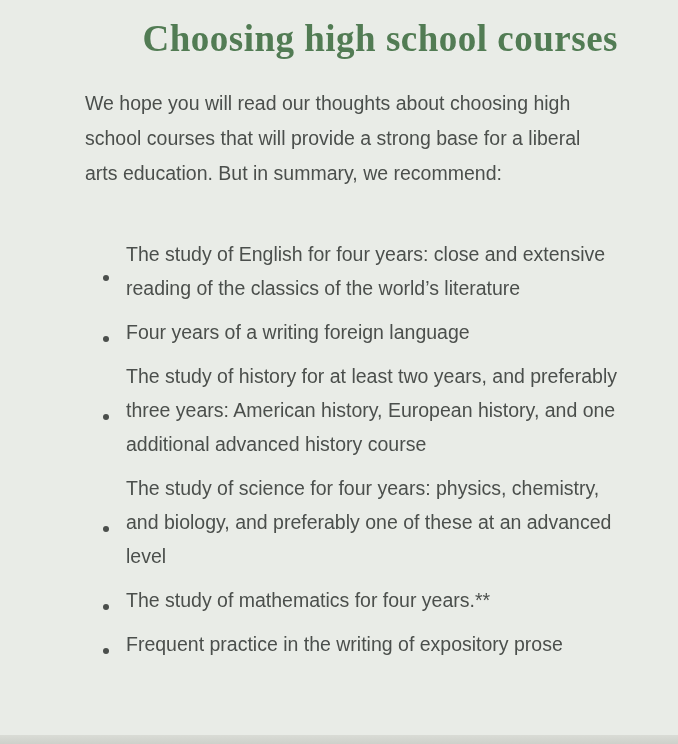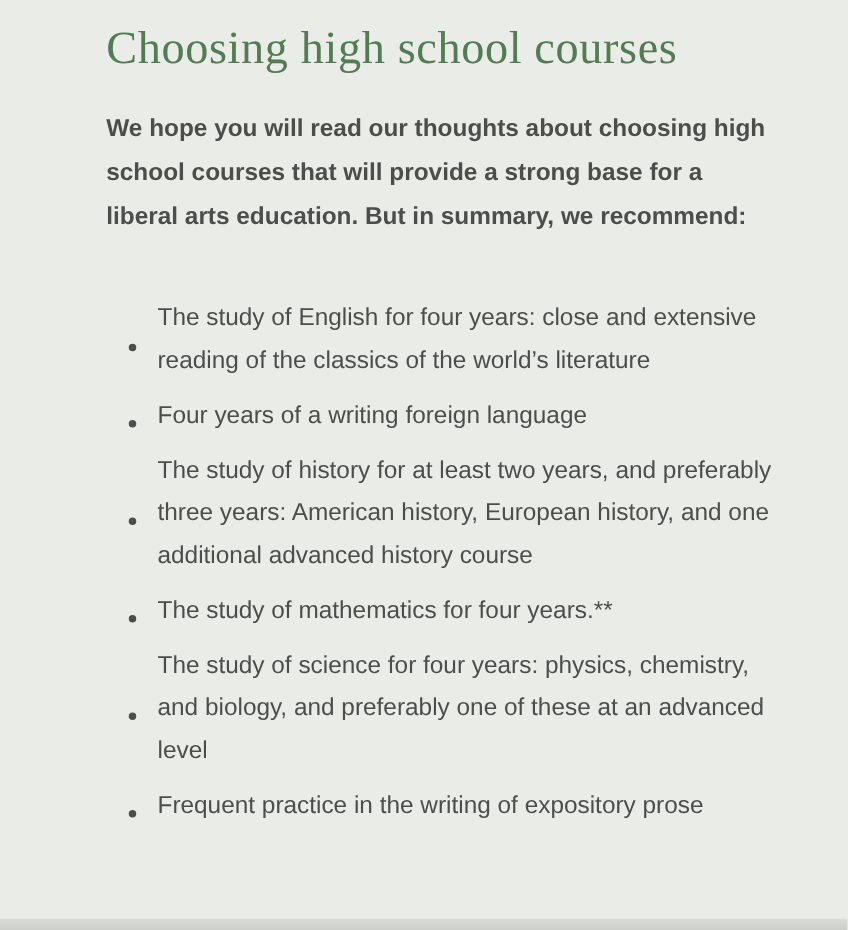--- a/index.html
+++ b/index.html
@@ -19,34 +19,34 @@
     position: absolute;
     top: 0;
     left: 0;
     width: 678px;
     height: 744px;
     box-sizing: border-box;
     padding: 16px 60px 0 85px;
   }
   .page-title {
     font-family: "Liberation Serif", "DejaVu Serif", serif;
-    font-weight: 400;
+    font-weight: 700;
     font-size: 37px;
     line-height: 46px;
     color: var(--heading, #527c54);
     margin: 0 0 24px 0;
     letter-spacing: 0.5px;
+    text-align: right;
   }
   .intro {
     font-size: 19.5px;
     line-height: 35px;
     color: var(--text, #4b4f4c);
     max-width: 528px;
     margin: 0 0 46px 0;
-    font-weight: bold;
   }
   ul.recommendations {
     list-style: none;
     margin: 0;
     padding: 0;
     max-width: 540px;
   }
   ul.recommendations li {
     display: flex;
     align-items: center;
@@ -93,25 +93,25 @@
     <li>
       <span class="bullet"></span>
       <span class="li-text">Four years of a writing foreign language</span>
     </li>
     <li>
       <span class="bullet"></span>
       <span class="li-text">The study of history for at least two years, and preferably three years: American history, European history, and one additional advanced history course</span>
     </li>
     <li>
       <span class="bullet"></span>
-      <span class="li-text">The study of mathematics for four years.**</span>
+      <span class="li-text">The study of science for four years: physics, chemistry, and biology, and preferably one of these at an advanced level</span>
     </li>
     <li>
       <span class="bullet"></span>
-      <span class="li-text">The study of science for four years: physics, chemistry, and biology, and preferably one of these at an advanced level</span>
+      <span class="li-text">The study of mathematics for four years.**</span>
     </li>
     <li>
       <span class="bullet"></span>
       <span class="li-text">Frequent practice in the writing of expository prose</span>
     </li>
   </ul>
 
 </div>
 
 <div class="bottom-edge"></div>

